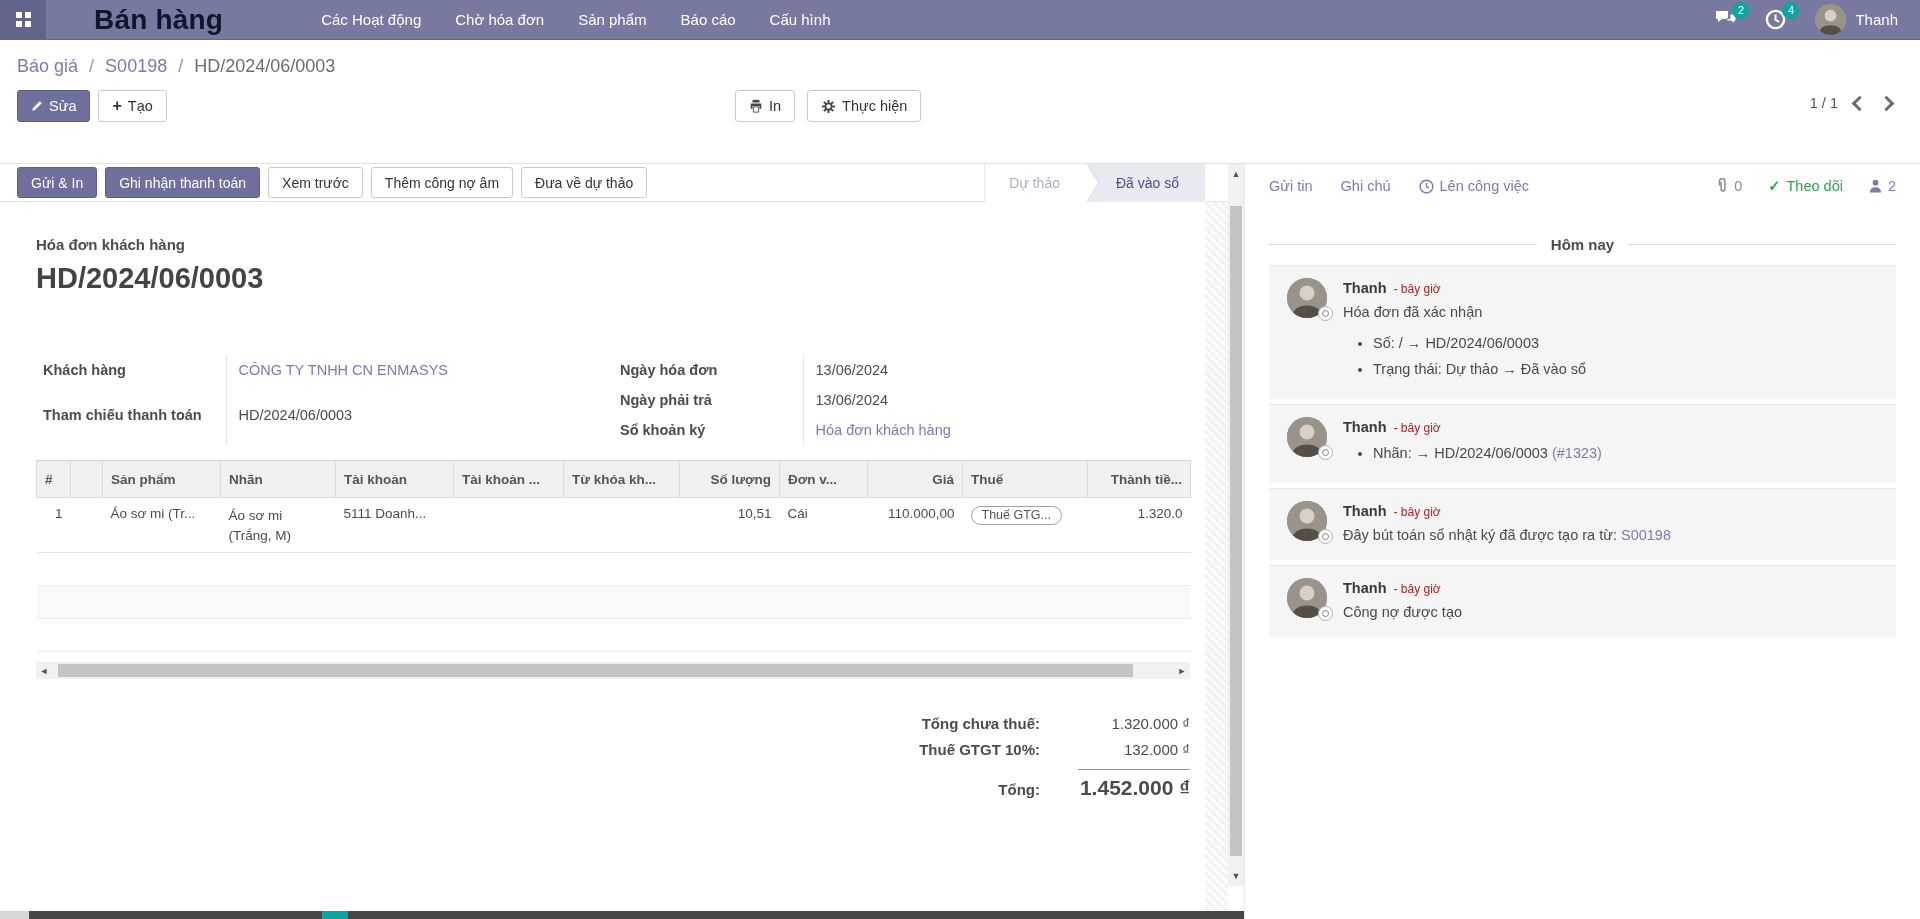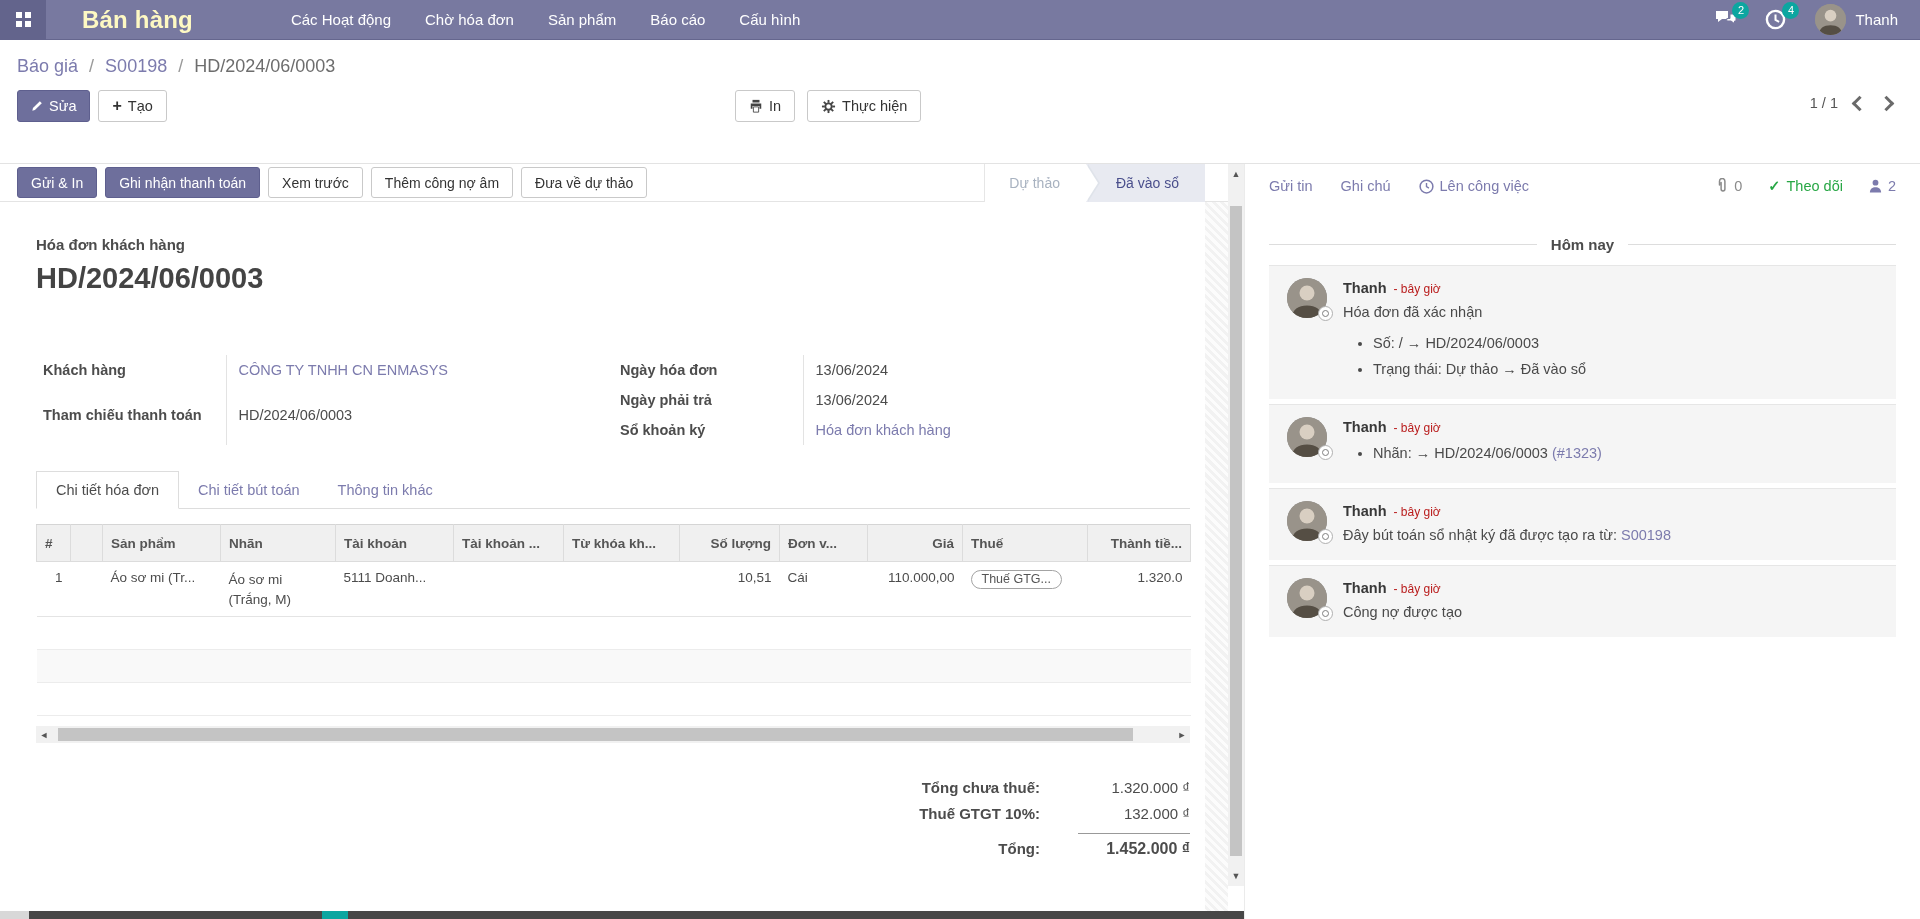--- a/index.html
+++ b/index.html
@@ -5,21 +5,21 @@
   * { margin:0; padding:0; box-sizing:border-box; }
   html,body { width:1920px; height:919px; overflow:hidden; background:#fff;
     font-family:"Liberation Sans", sans-serif; color:#4c4c4c; }
 
   
   .navbar { position:absolute; top:0; left:0; width:1920px; height:40px;
     background:#7879a0; border-bottom:1px solid #65668e; display:flex; align-items:center; }
   .apps-btn { width:46px; height:40px; background:#63648c; display:flex; align-items:center; justify-content:center; cursor:pointer; }
   .apps-grid { width:15px; height:15px; display:grid; grid-template-columns:6px 6px; grid-template-rows:6px 6px; gap:3px; }
   .apps-grid div { background:#fff; }
-  .brand { color:#fef9c3; font-size:24px; font-weight:bold; margin-left:36px; letter-spacing:.2px; }
+  .brand { color:#0f172a; font-size:28px; font-weight:bold; margin-left:48px; letter-spacing:.2px; }
   .nav-menu { display:flex; margin-left:98px; gap:34px; }
   .nav-item { color:#fff; font-size:15px; cursor:pointer; }
   .nav-right { margin-left:auto; display:flex; align-items:center; margin-right:22px; gap:26px; }
   .nav-icon { position:relative; width:24px; height:22px; cursor:pointer; }
   .badge { position:absolute; top:-7px; right:-10px; background:#0ca6a0; color:#fff; font-size:11px;
     min-width:17px; height:17px; border-radius:9px; display:flex; align-items:center; justify-content:center; padding:0 4px; }
   .nav-user { display:flex; align-items:center; gap:9px; cursor:pointer; }
   .avatar { border-radius:50%; overflow:hidden; display:inline-block; background:#8d8d8d; flex:none; }
   .nav-user .uname { color:#fff; font-size:15px; }
 
@@ -99,21 +99,21 @@
   .hscroll .arr { position:absolute; top:0; width:16px; height:17px; color:#555; font-size:9px; display:flex; align-items:center; justify-content:center; cursor:pointer; }
   .hscroll .arr.l { left:0; } .hscroll .arr.r { right:0; }
   .hthumb { position:absolute; top:2px; left:22px; width:1075px; height:13px; background:#c4c4c4; cursor:pointer; }
 
   
   .totals { margin-top:36px; width:1154px; display:flex; flex-direction:column; align-items:flex-end; }
   .trow { display:flex; align-items:baseline; margin-bottom:9px; }
   .tlabel { font-size:15px; font-weight:bold; color:#4c4c4c; margin-right:20px; }
   .tvalue { width:130px; text-align:right; font-size:15px; color:#4c4c4c; }
   .tsep { width:112px; border-top:1px solid #999; margin:2px 0 6px; }
-  .trow.grand .tvalue { font-size:16px; font-weight:bold; }
+  .trow.grand .tvalue { font-size:21px; font-weight:bold; }
 
   
   .bottom-strip { position:absolute; bottom:0; left:0; width:1244px; height:8px; background:#474747; }
   .bottom-strip .lt { position:absolute; left:0; top:0; width:29px; height:8px; background:#d8d8d8; }
   .bottom-strip .teal { position:absolute; left:322px; top:0; width:26px; height:8px; background:#0ca6a0; }
 
   
   .chatter { position:absolute; top:0; left:1244px; width:676px; height:756px; background:#fff; border-left:1px solid #ebebeb; padding:0 24px 0 24px; }
   .ch-header { display:flex; align-items:center; margin-top:14px; font-size:14.5px; }
   .ch-link { color:#7c7bad; cursor:pointer; display:flex; align-items:center; gap:6px; margin-right:28px; }
@@ -298,25 +298,20 @@
           <div class="flabel">Ngày phải trả</div>
           <div class="fvalue">13/06/2024</div>
         </div>
         <div class="frow">
           <div class="flabel">Sổ khoản ký</div>
           <div class="fvalue"><span class="link">Hóa đơn khách hàng</span></div>
         </div>
       </div>
     </div>
 
-    <div class="tabs">
-      <div class="tab active">Chi tiết hóa đơn</div>
-      <div class="tab">Chi tiết bút toán</div>
-      <div class="tab">Thông tin khác</div>
-    </div>
 
     <table class="lines">
       <colgroup>
         <col style="width:34px">
           <col style="width:32px">
           <col style="width:118px">
           <col style="width:115px">
         <col style="width:118px">
           <col style="width:110px">
           <col style="width:116px">

